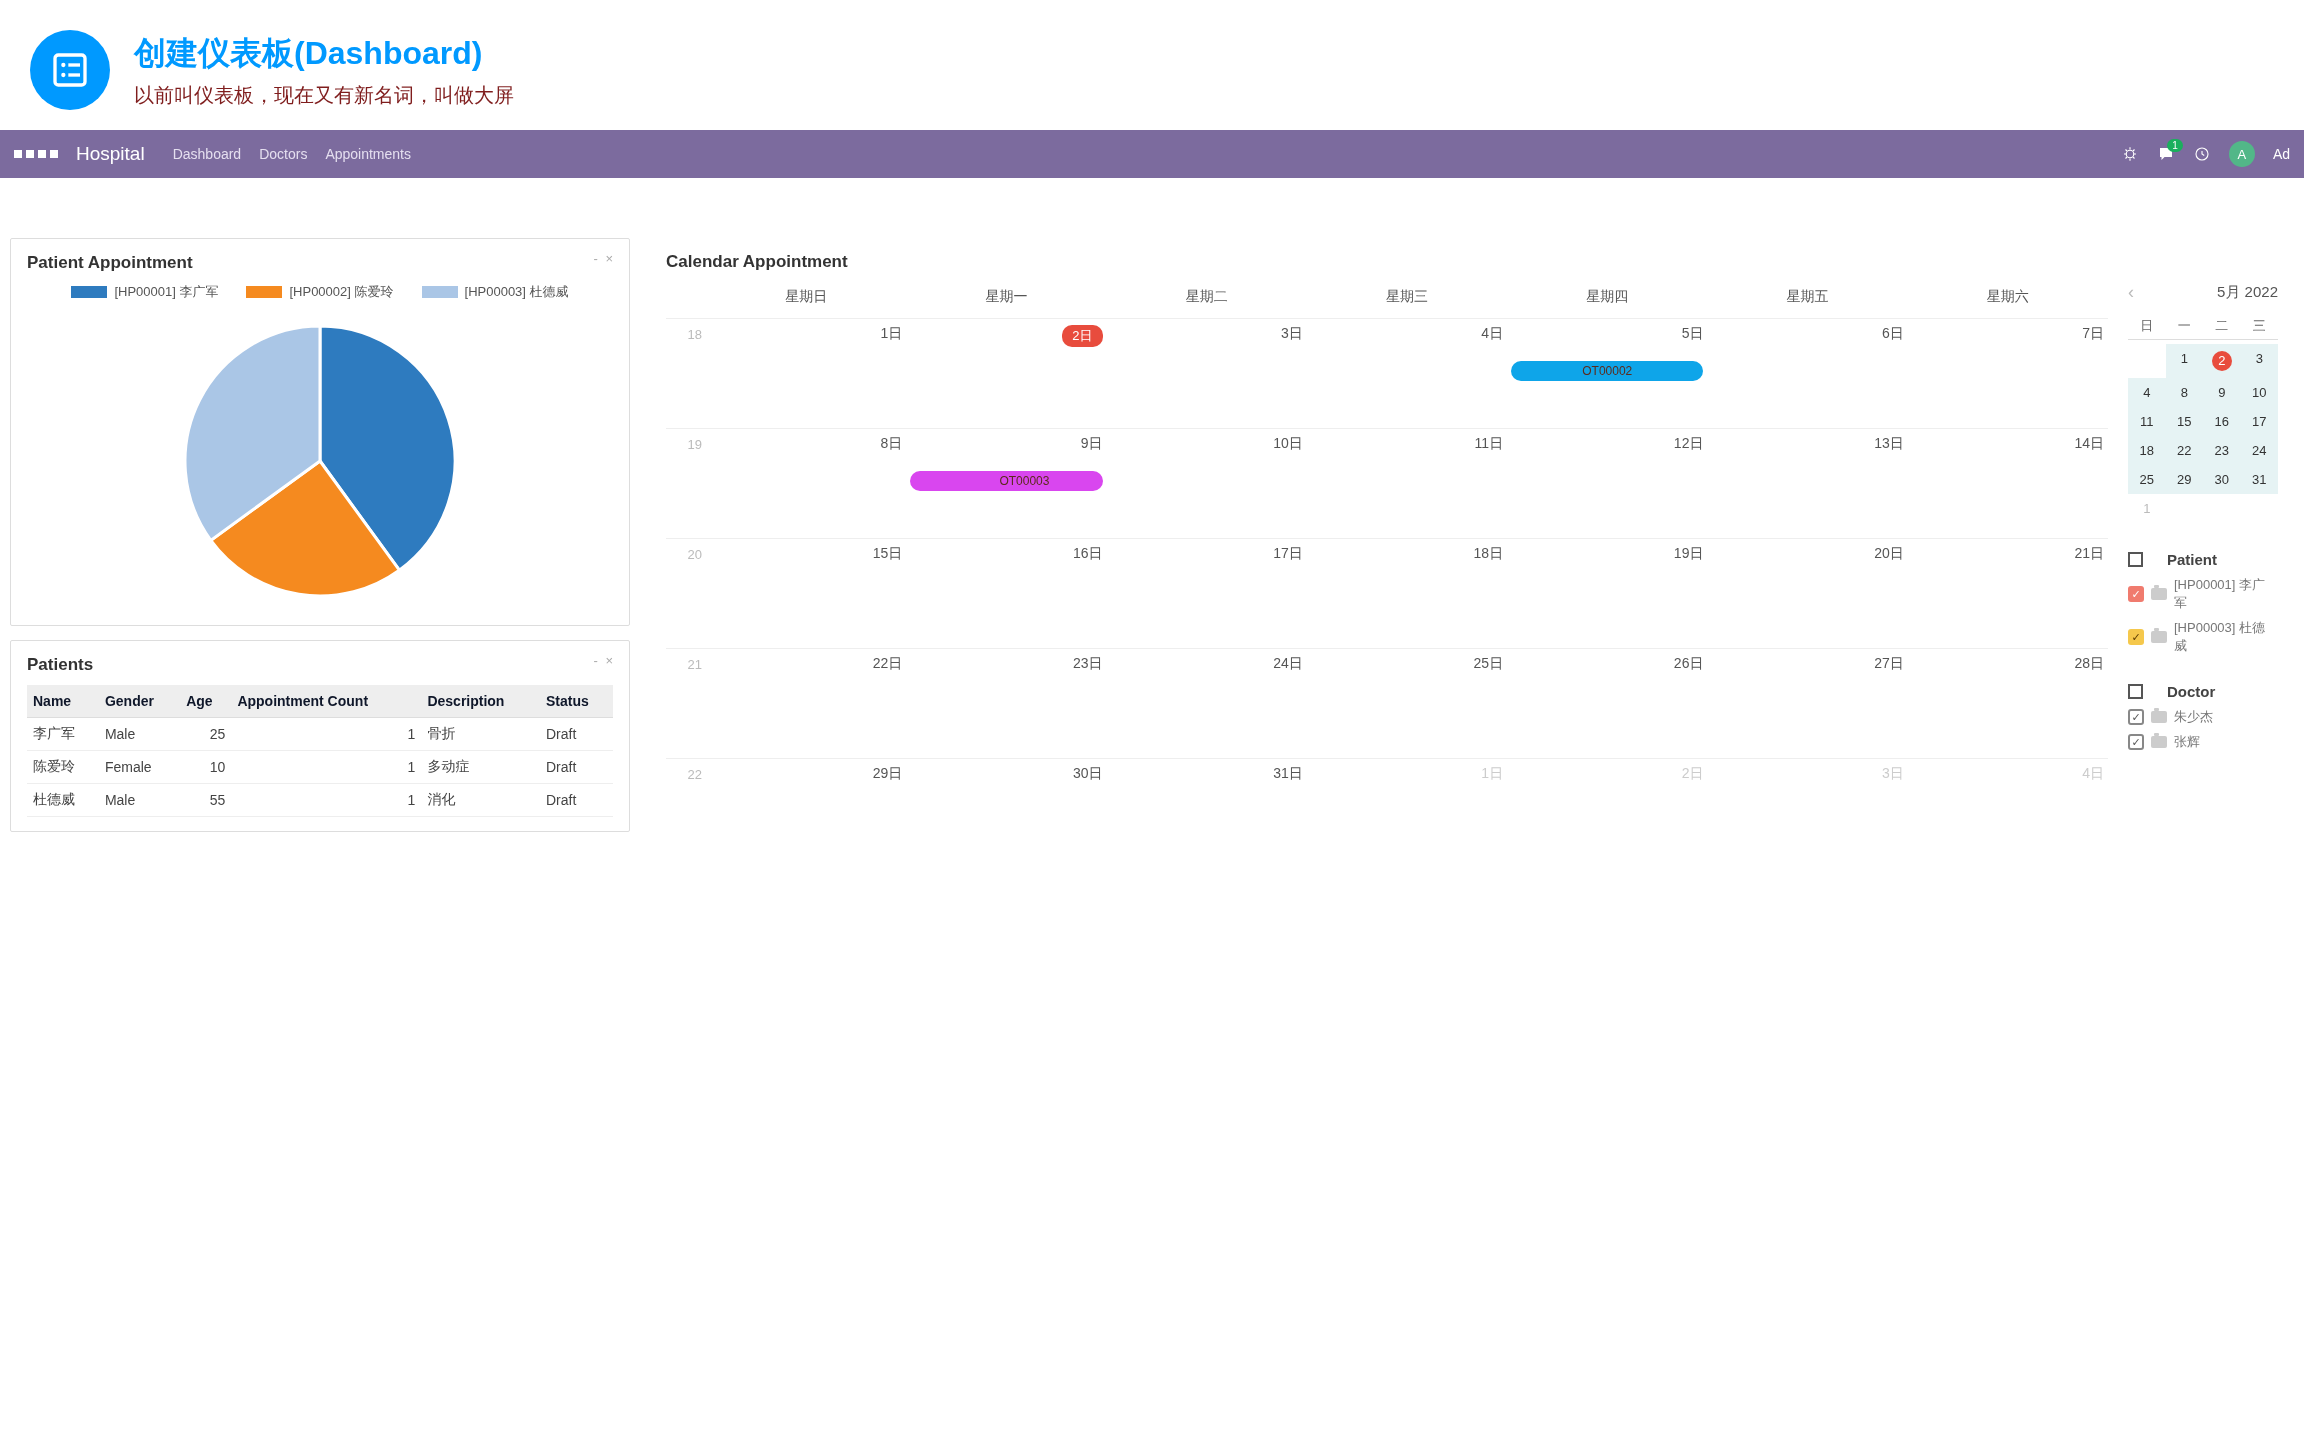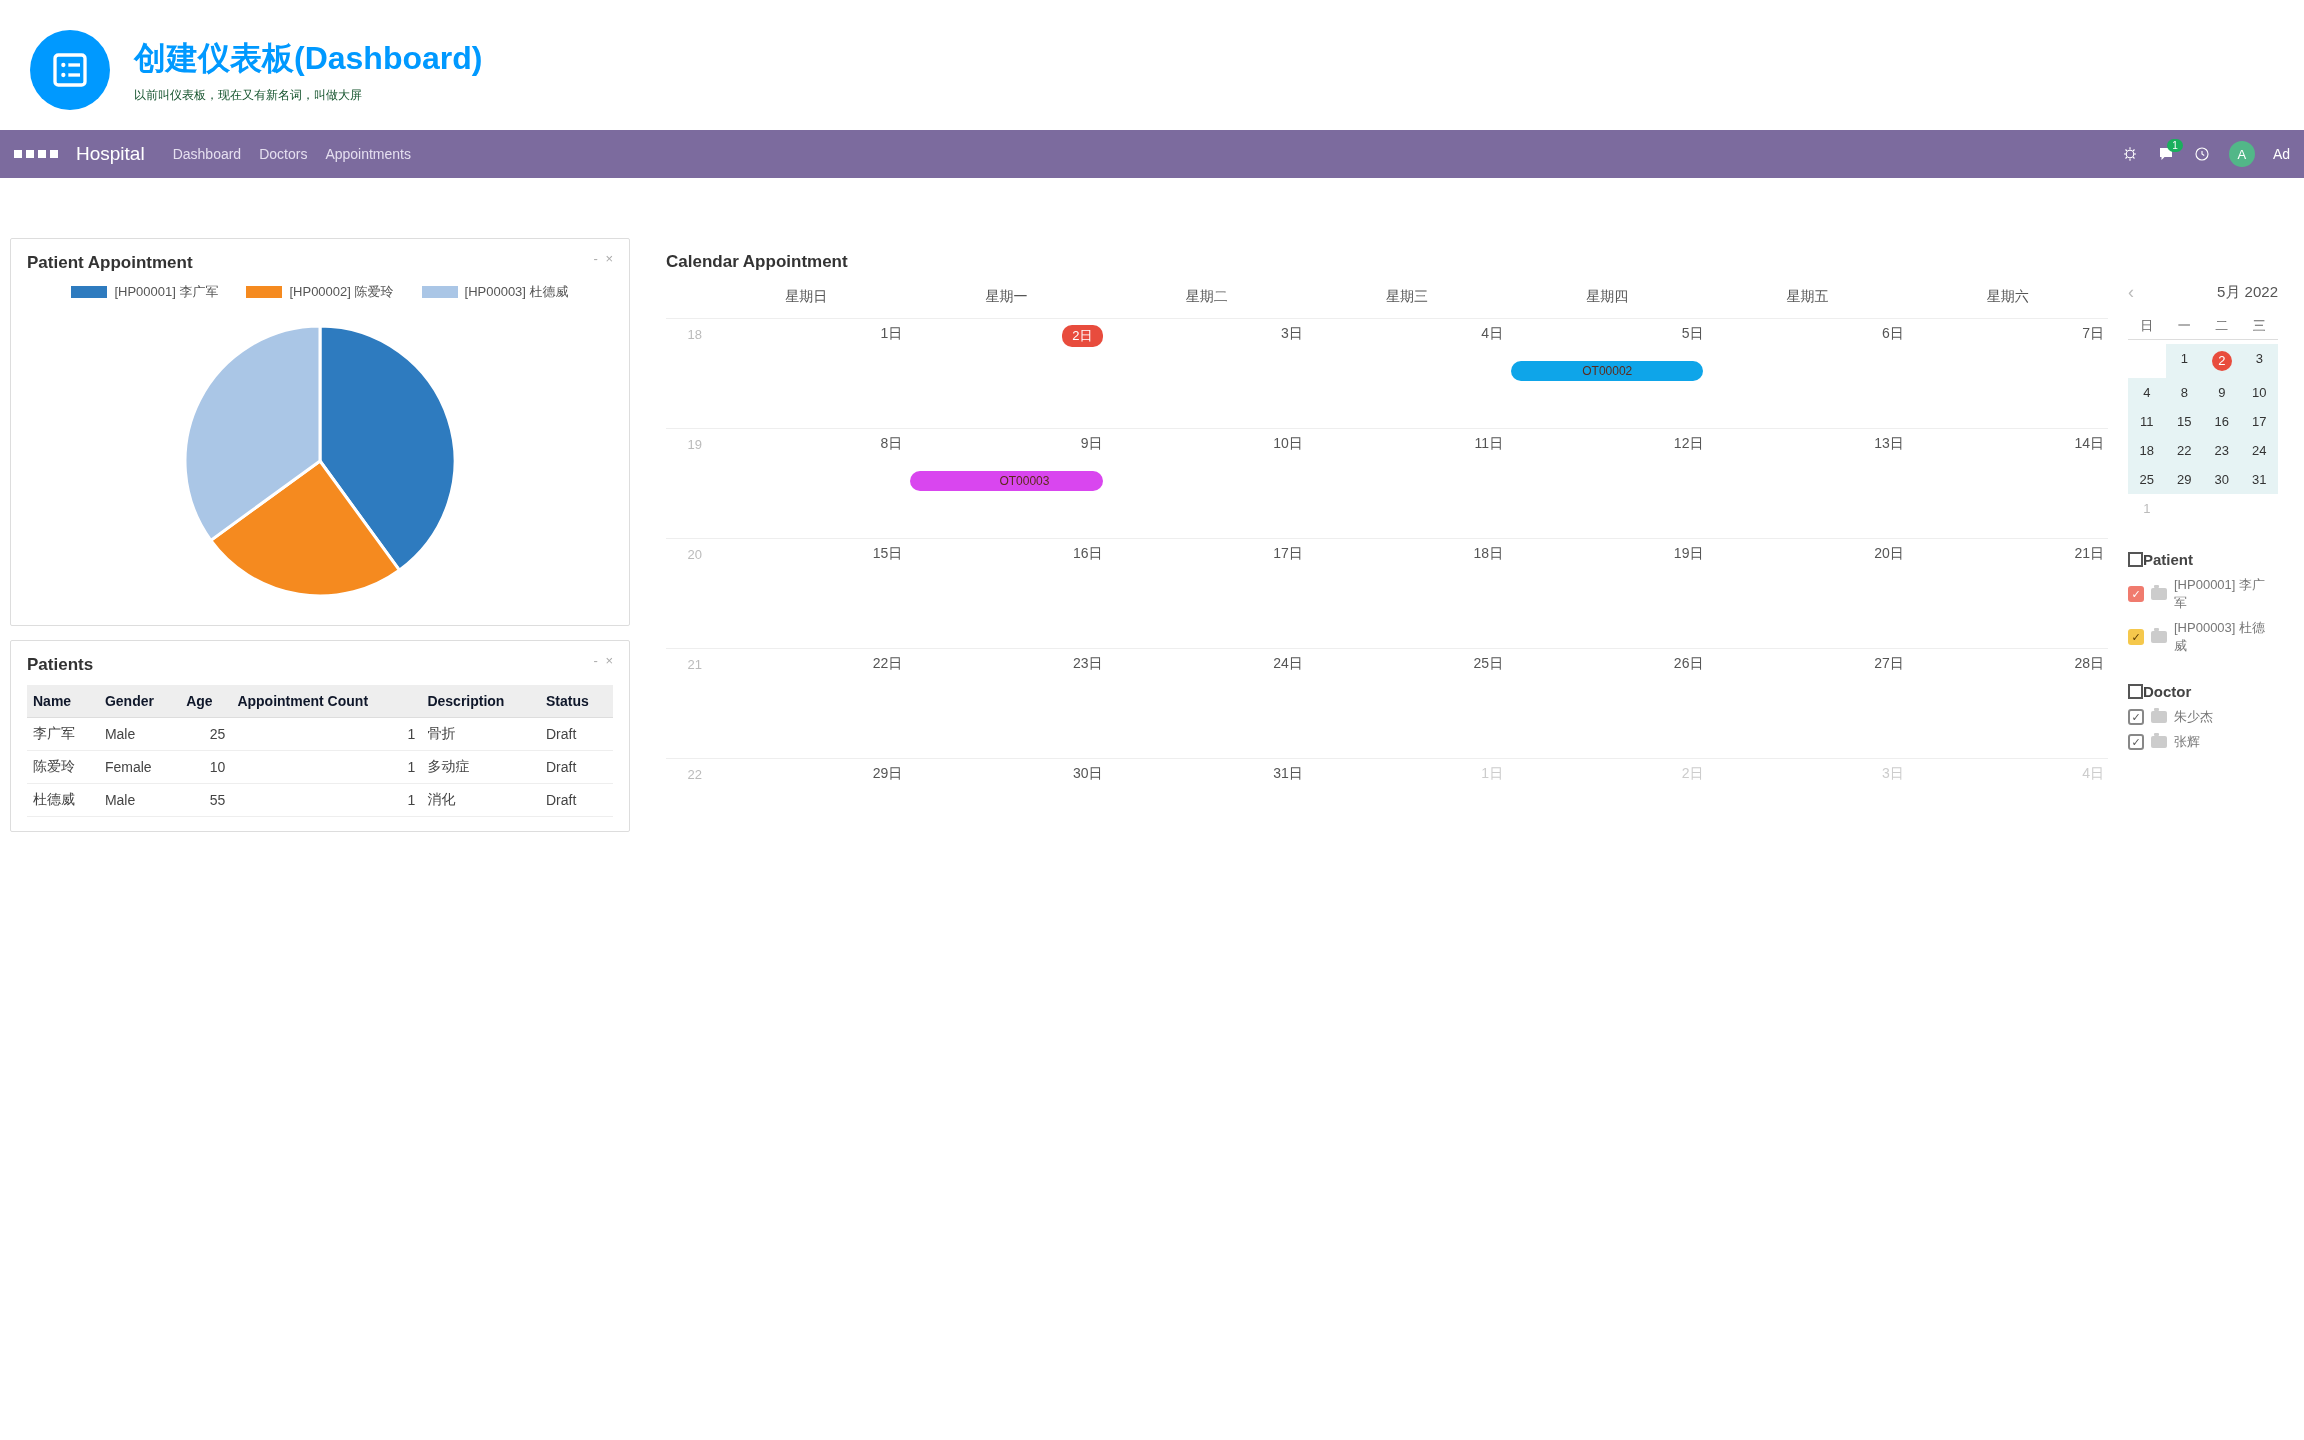--- a/index.html
+++ b/index.html
@@ -3,21 +3,21 @@
 <meta charset="utf-8">
 <style>
 * { box-sizing: border-box; margin: 0; padding: 0; }
 body { font-family: -apple-system, "Helvetica Neue", Arial, sans-serif; background: #fff; color: #333; }
 
 
 .page-hero { display: flex; align-items: center; padding: 30px 30px 20px; gap: 24px; }
 .hero-icon { width: 80px; height: 80px; border-radius: 50%; background: #0099ff; display: flex; align-items: center; justify-content: center; }
 .hero-icon svg { width: 40px; height: 40px; fill: #fff; }
 .hero-text h1 { font-size: 32px; font-weight: 700; color: #0099ff; margin-bottom: 6px; }
-.hero-text p { font-size: 12px; color: #14532d; }
+.hero-text p { font-size: 20px; color: #7f1d1d; }
 
 
 .navbar { background: #7c6b9e; color: #fff; height: 48px; display: flex; align-items: center; padding: 0 14px; gap: 18px; }
 .nav-apps { display: flex; gap: 4px; }
 .nav-apps .sq { width: 8px; height: 8px; background: #fff; }
 .nav-brand { font-size: 19px; font-weight: 400; margin-right: 10px; }
 .nav-link { font-size: 14px; color: #e5dff0; cursor: pointer; }
 .nav-spacer { flex: 1; }
 .nav-icon { width: 18px; height: 18px; position: relative; cursor: pointer; }
 .nav-icon svg { width: 100%; height: 100%; fill: #fff; }
@@ -70,21 +70,21 @@
 .mini-title { font-weight: 500; }
 .mini-dow { display: grid; grid-template-columns: repeat(7, 1fr); text-align: center; font-size: 13px; color: #666; margin-bottom: 4px; gap: 0; }
 .mini-dow div { padding: 4px 0; border-bottom: 1px solid #ddd; }
 .mini-grid { display: grid; grid-template-columns: repeat(7, 1fr); text-align: center; font-size: 13px; }
 .mini-grid div { padding: 7px 0; background: #e6f3f4; color: #333; cursor: pointer; }
 .mini-grid div.off { background: #fff; color: #bbb; }
 .mini-grid div.today span { display:inline-block; background:#e84c3d; color:#fff; border-radius:50%; width:20px; height:20px; line-height:20px; }
 
 
 .flt-sec { margin-top: 28px; }
-.flt-head { display: flex; align-items: center; gap: 0; font-size: 15px; font-weight: 700; color: #444; margin-bottom: 8px; }
+.flt-head { display: flex; align-items: center; gap: 24px; font-size: 15px; font-weight: 700; color: #444; margin-bottom: 8px; }
 .flt-head .box { width: 15px; height: 15px; border: 2px solid #555; }
 .flt-item { display: flex; align-items: center; gap: 7px; font-size: 13px; color: #777; margin-bottom: 7px; }
 .chk { width: 16px; height: 16px; border-radius: 3px; display: flex; align-items: center; justify-content: center; color: #fff; font-size: 11px; }
 .chk.red { background: #f07b6e; }
 .chk.yel { background: #f5c84c; color:#5c3b00; }
 .chk.gry { border: 2px solid #888; background:#fff; color:#555; }
 .chk.on::after { content: "✓"; }
 .cam { width: 16px; height: 12px; background: #ccc; border-radius: 2px; position: relative; }
 .cam::before { content:""; position:absolute; top:-3px; left:3px; width:5px; height:3px; background:#ccc; border-radius:1px; }
 </style>

